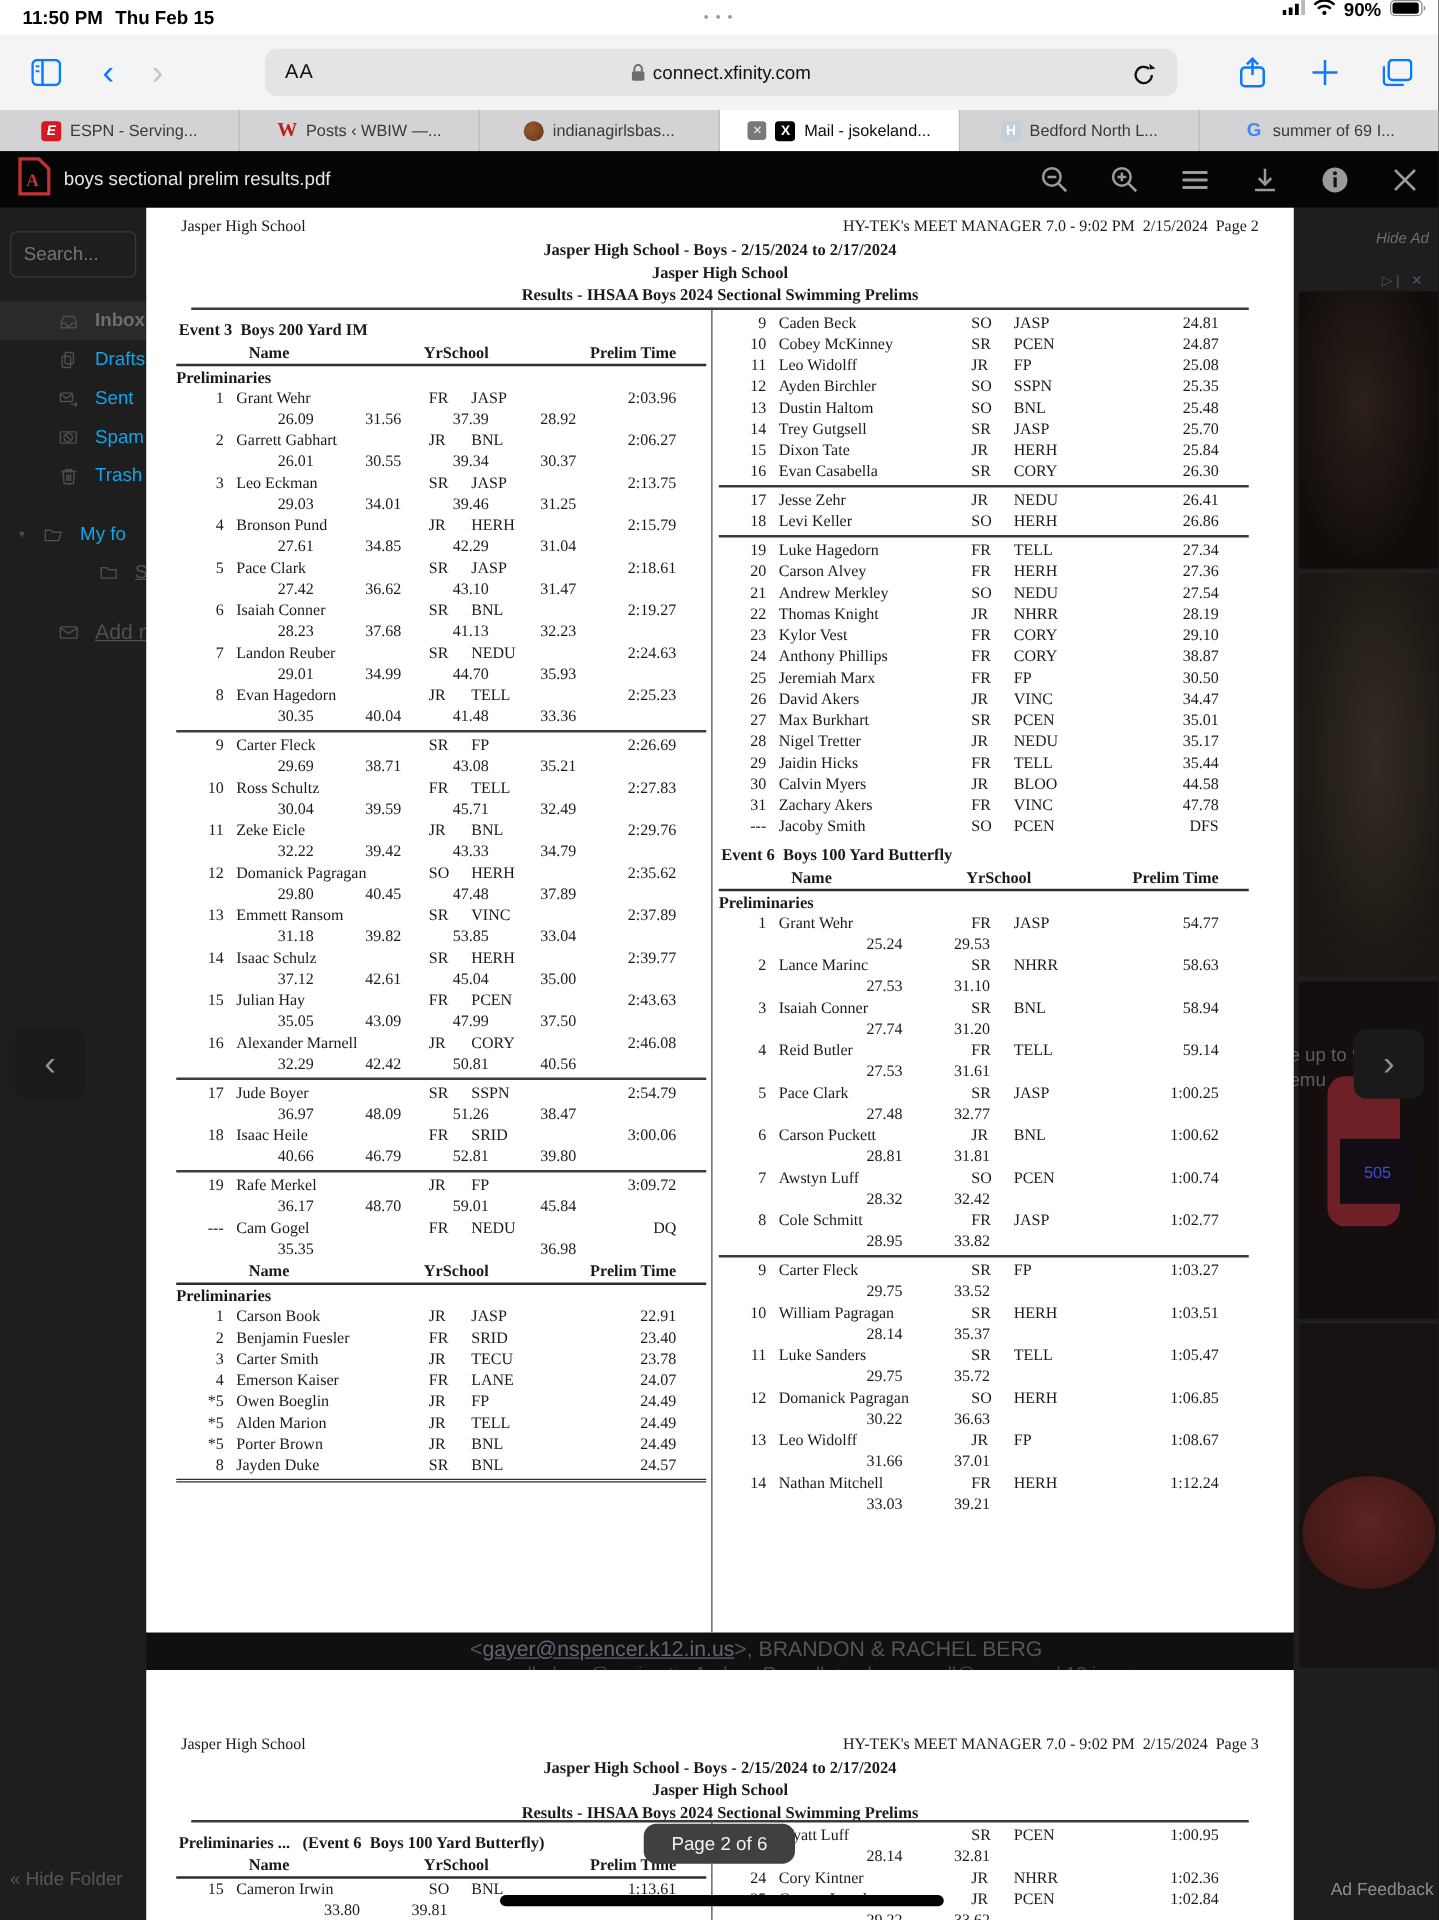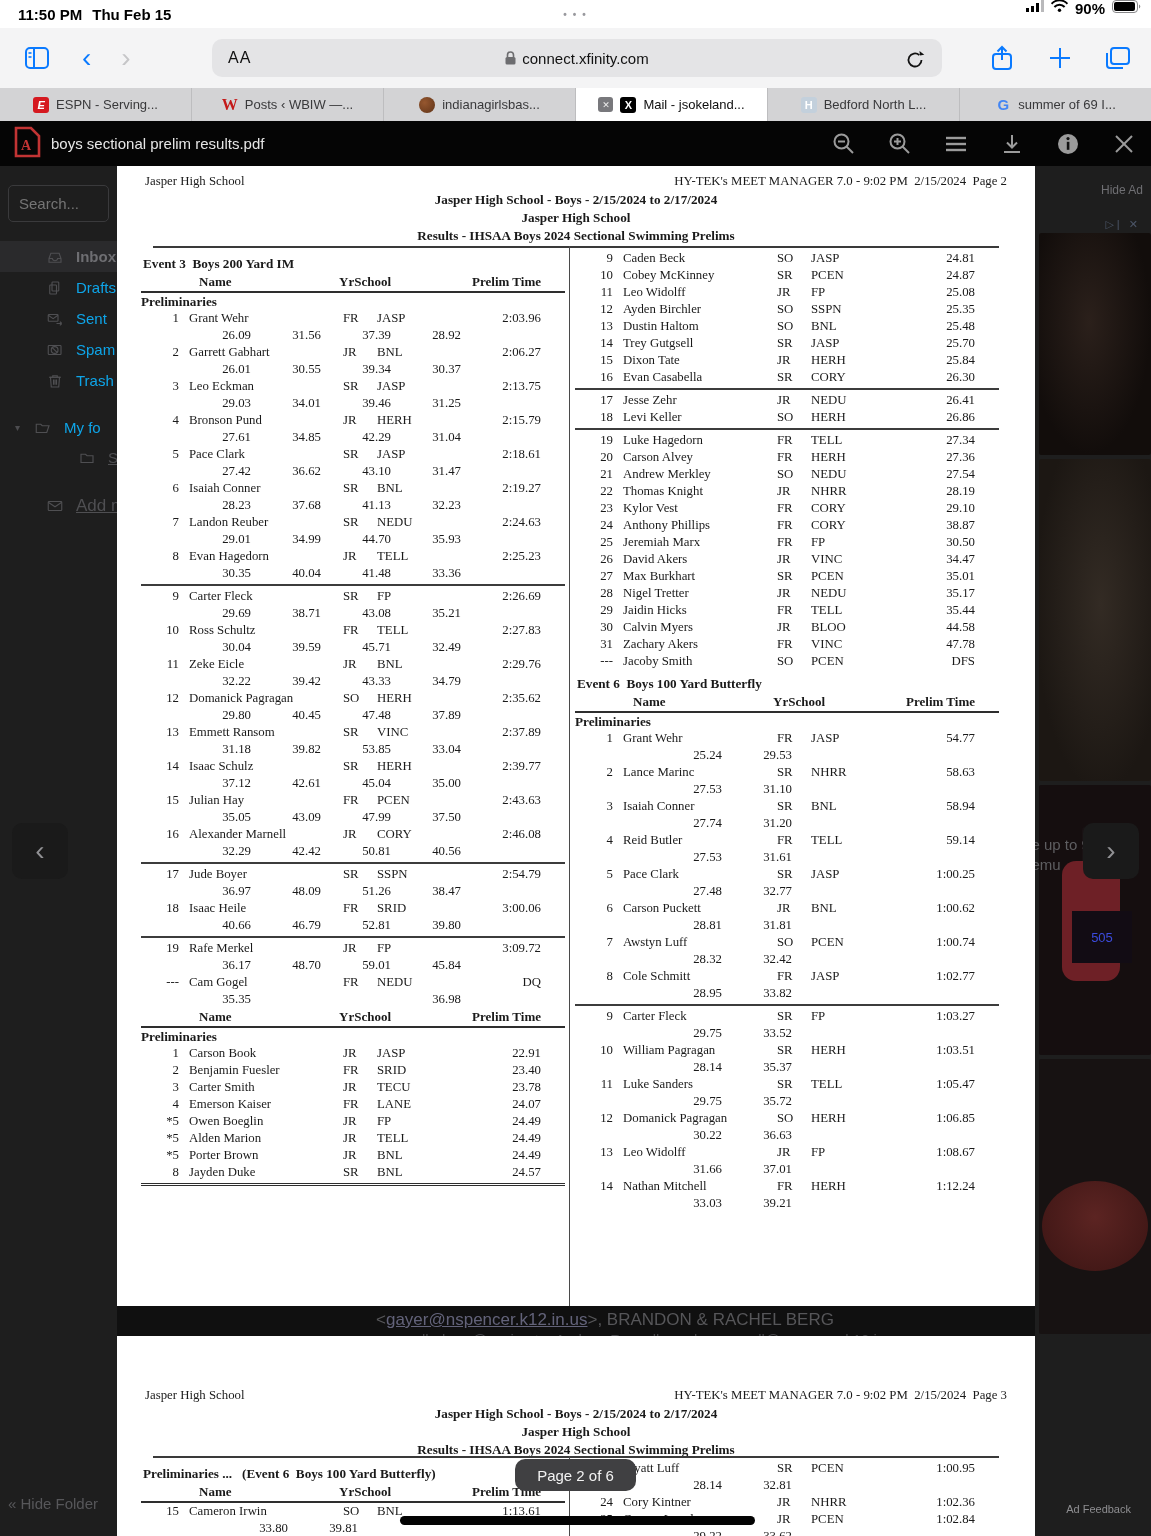--- a/index.html
+++ b/index.html
@@ -70,21 +70,21 @@
   #fold-icon{margin-left:14px;width:18px;height:18px;display:flex;}
   #sub-row{position:absolute;top:321px;left:0;width:117px;height:31px;display:flex;align-items:center;overflow:hidden;z-index:1;}
   #sub-icon{margin-left:78px;width:18px;height:18px;display:flex;}
   #sub-label{margin-left:12px;font-size:15px;color:#4f4f52;text-decoration:underline;}
   #add-row{position:absolute;top:369px;left:0;width:117px;height:31px;display:flex;align-items:center;overflow:hidden;z-index:1;}
   #add-icon{margin-left:46px;width:18px;height:18px;display:flex;}
   #add-label{margin-left:12px;font-size:17px;color:#4f4f52;text-decoration:underline;white-space:nowrap;}
   #hide-folder{position:absolute;top:1374px;left:8px;width:109px;font-size:15px;color:#57575a;white-space:nowrap;overflow:hidden;z-index:1;}
 
   
-  #hide-ad{position:absolute;top:62px;right:8px;font-size:12px;color:#6f6f73;z-index:1;}
+  #hide-ad{position:absolute;top:62px;right:8px;font-size:12px;color:#6f6f73;z-index:1;font-style:italic;}
   #ad-choice{position:absolute;top:97px;right:10px;font-size:11px;color:#4c5668;z-index:1;letter-spacing:3px;}
   #ad-choice::before{content:"\25B7 | \2715";}
   .ad-img{position:absolute;left:1039px;width:112px;z-index:0;border-radius:2px;}
   #ad1{top:112px;height:222px;background:radial-gradient(ellipse at 45% 40%,#2b201b,#120d0b 70%);}
   #ad2{top:338px;height:322px;background:radial-gradient(ellipse at 55% 45%,#332b24,#1c1713 75%);}
   #ad3{top:664px;height:270px;background:#150e0f;}
   #ad3-dev{position:absolute;left:1062px;top:740px;width:58px;height:120px;background:#6e2026;border-radius:14px;z-index:0;}
   #ad3-plug{position:absolute;left:1082px;top:706px;width:16px;height:42px;background:#191214;border-radius:3px;z-index:0;}
   #ad3-screen{position:absolute;left:1072px;top:790px;width:60px;height:52px;background:#120c14;color:#3b4bdc;
     font-size:13px;display:flex;align-items:center;justify-content:center;z-index:0;}
@@ -124,21 +124,21 @@
   .divider.heavy{border-top:3px double #2e2e2e;}
 
   
   .nav-btn{position:absolute;top:702px;width:56px;height:56px;background:#1a1a1a;border-radius:10px;z-index:5;
     display:flex;align-items:center;justify-content:center;color:#919194;font-size:28px;}
   #nav-left{left:12px;} #nav-right{left:1083px;}
   #nav-left::before{content:"\2039";} #nav-right::before{content:"\203A";}
   #page-pill{position:absolute;left:515px;top:1338px;width:121px;height:32px;background:#404042;border-radius:10px;z-index:6;
     display:flex;align-items:center;justify-content:center;color:#f2f2f2;font-size:15px;}
   #home-indicator{position:absolute;left:400px;top:1395px;width:355px;height:9px;background:#030303;border-radius:5px;z-index:7;}
-  #ad-feedback{position:absolute;top:1382px;right:20px;font-size:11px;color:#8e8e91;z-index:3;}
+  #ad-feedback{position:absolute;top:1382px;right:4px;font-size:14px;color:#8e8e91;z-index:3;}
 </style>
 </head>
 <body>
 
 <div id="screen">
 
   <div id="status-bar">
     <div id="sb-left">
       <span>11:50 PM</span>
       <span>Thu Feb 15</span>

